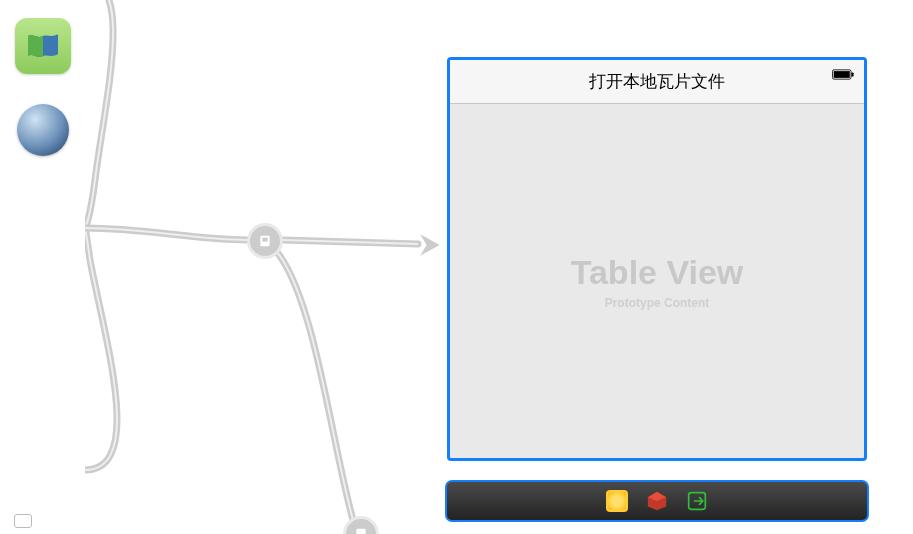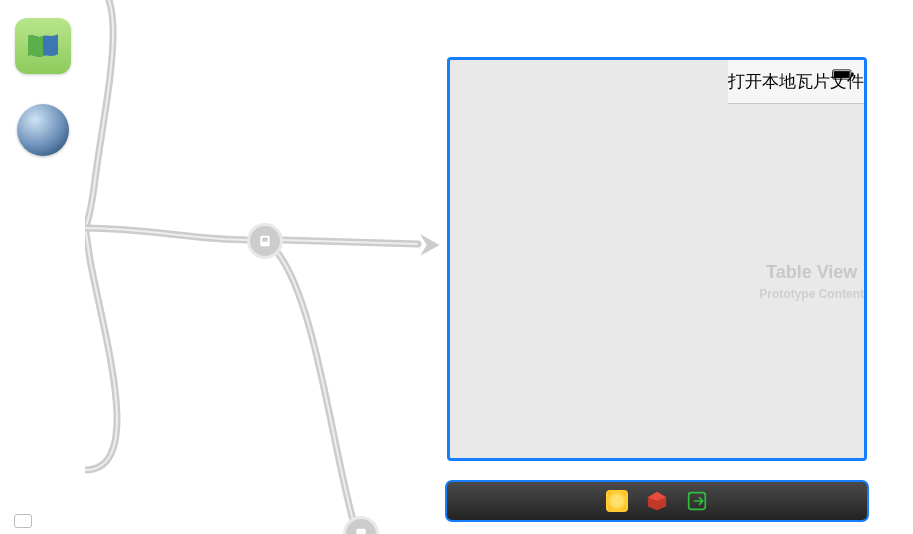--- a/index.html
+++ b/index.html
@@ -79,21 +79,20 @@
     
     .scene {
       position: absolute;
       left: 362px; top: 57px;
       width: 420px; height: 404px;
       border: 3px solid #157efb;
       border-radius: 4px;
       background: #e9e9e9;
       display: flex;
       flex-direction: column;
-      align-items: flex-end;
     }
     .scene-nav {
       height: 44px;
       background: #f6f6f7;
       border-bottom: 1px solid #c8c8c8;
       display: flex;
       align-items: center;
       justify-content: center;
       position: relative;
     }
@@ -109,21 +108,21 @@
 
     .scene-body {
       flex: 1;
       display: flex;
       flex-direction: column;
       align-items: center;
       justify-content: center;
       gap: 4px;
     }
     .tv-title {
-      font-size: 18px;
+      font-size: 34px;
       font-weight: 700;
       color: #c8c8c8;
     }
     .tv-sub {
       font-size: 12px;
       font-weight: 700;
       color: #cfcfcf;
     }
 
     

